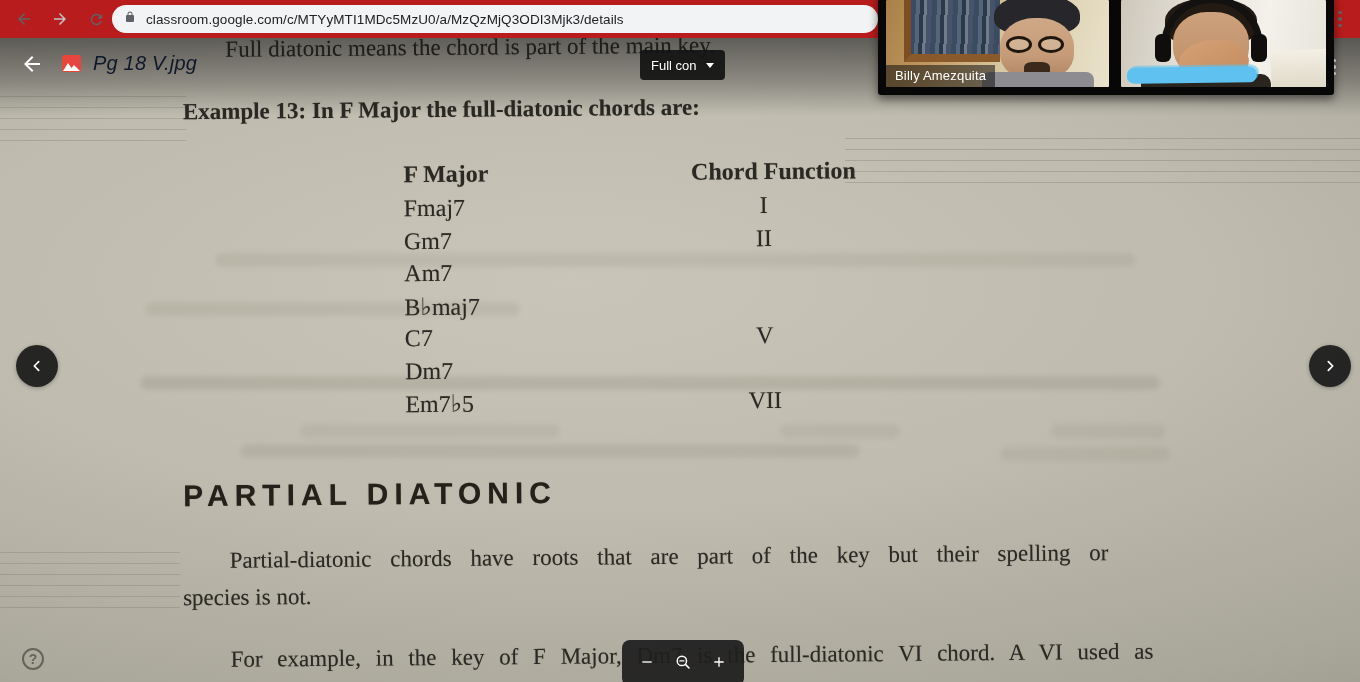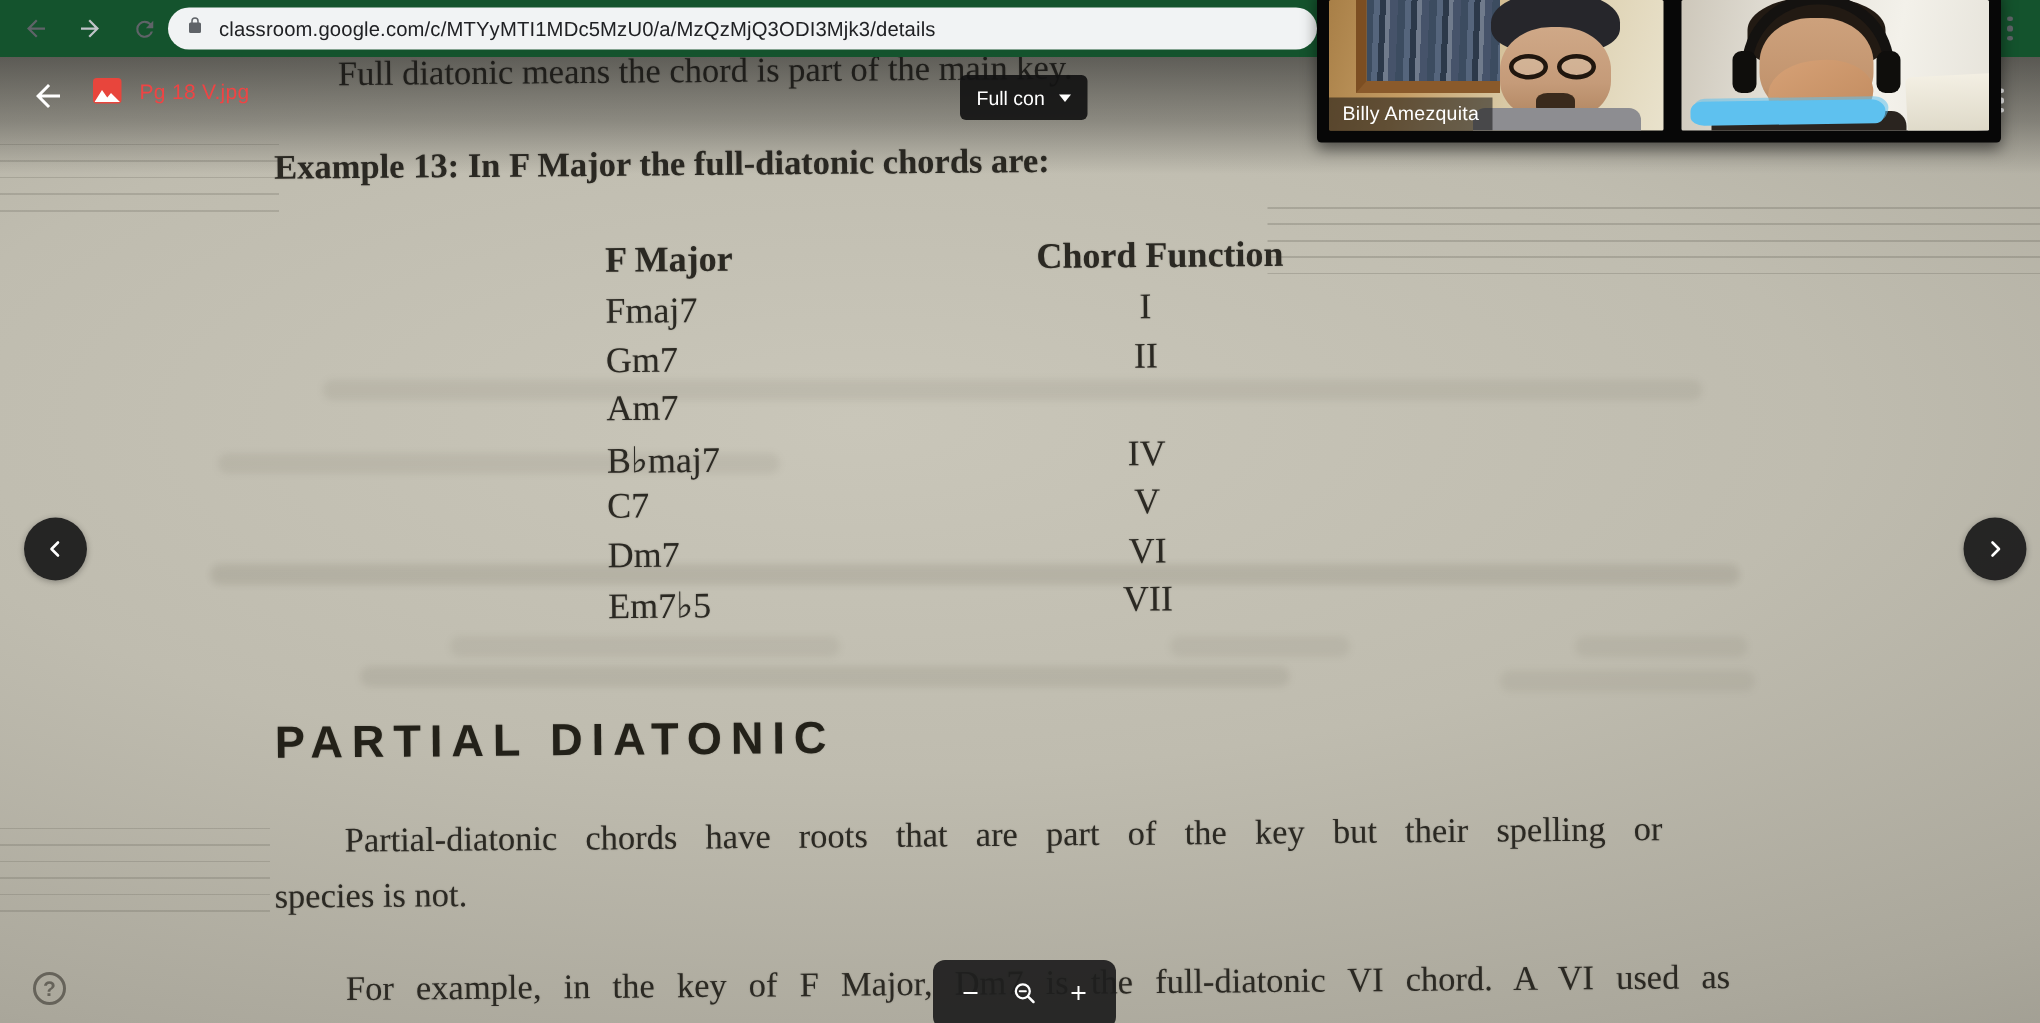--- a/index.html
+++ b/index.html
@@ -1,20 +1,20 @@
 <!DOCTYPE html>
 <html><head>
 <meta charset="utf-8">
 <style>
   * { margin:0; padding:0; box-sizing:border-box; }
   html,body { width:1360px; height:682px; overflow:hidden; background:#000; }
   .screen { position:relative; width:1360px; height:682px; font-family:"Liberation Sans",sans-serif; overflow:hidden; background:#fff; }
 
   
-  .toolbar { position:absolute; top:0; left:0; width:1360px; height:38px; background:#14532d; z-index:5; }
+  .toolbar { position:absolute; top:0; left:0; width:1360px; height:38px; background:#b91c1c; z-index:5; }
   .nav-ic { position:absolute; top:7px; width:24px; height:24px; display:flex; align-items:center; justify-content:center; border-radius:50%; cursor:pointer; }
   .nav-ic svg { display:block; }
   .omnibox { position:absolute; left:112px; top:5px; width:766px; height:28px; background:#f1f3f4; border-radius:14px; display:flex; align-items:center; padding:0 12px; }
   .omnibox .url { font-size:13.5px; color:#202124; margin-left:10px; letter-spacing:0.1px; white-space:nowrap; overflow:hidden; }
   .dots3 { display:flex; flex-direction:column; gap:3px; align-items:center; justify-content:center; }
   .dots3 i { width:3.5px; height:3.5px; border-radius:50%; background:#5f6368; }
   .browser-menu { position:absolute; right:8px; top:7px; width:24px; height:24px; display:flex; align-items:center; justify-content:center; cursor:pointer; }
 
   
   .viewer { position:absolute; top:38px; left:0; width:1360px; height:644px; overflow:hidden; z-index:1; }
@@ -41,21 +41,21 @@
   .para1 { left:228px; top:507px; font-size:23px; word-spacing:13px; }
   .para2 { left:181px; top:544px; font-size:23px; }
   .footerline { left:228px; top:606px; font-size:23px; word-spacing:9px; }
 
   
   .hdr-grad { position:absolute; top:0; left:0; width:100%; height:78px; background:linear-gradient(180deg, rgba(18,18,18,0.55) 0%, rgba(18,18,18,0.3) 55%, rgba(18,18,18,0) 100%); z-index:2; }
   .v-back { position:absolute; left:18px; top:12px; width:28px; height:28px; z-index:3; display:flex; align-items:center; justify-content:center; cursor:pointer; }
   .file-chip { position:absolute; left:62px; top:14px; z-index:3; display:flex; align-items:center; gap:12px; }
   .img-icon { width:19px; height:17px; background:#e8453c; border-radius:2.5px; position:relative; overflow:hidden; }
   .img-icon svg { position:absolute; bottom:1px; left:1px; }
-  .file-name { color:#ef4444; font-size:14px; letter-spacing:0.2px; }
+  .file-name { color:#0f172a; font-size:20px; letter-spacing:0.2px;font-style:italic; }
   .openwith { position:absolute; left:640px; top:12px; height:30px; z-index:3; background:rgba(18,18,18,0.92); border-radius:4px; color:#fff; font-size:13px; font-weight:500; display:flex; align-items:center; padding:0 11px; gap:9px; cursor:pointer; }
   .caret-down { width:0; height:0; border-left:4.5px solid transparent; border-right:4.5px solid transparent; border-top:5px solid #fff; }
   .v-overflow { position:absolute; left:1332px; top:16px; z-index:3; width:14px; height:26px; display:flex; cursor:pointer; }
   .v-overflow .dots3 i { background:#f2f2f2; }
 
   
   .navcircle { position:absolute; width:42px; height:42px; border-radius:50%; background:rgba(28,28,28,0.95); z-index:3; display:flex; align-items:center; justify-content:center; cursor:pointer; box-shadow:0 1px 4px rgba(0,0,0,0.3); }
   .nav-left { left:16px; top:307px; }
   .nav-right { left:1309px; top:307px; }
   .zoombar { position:absolute; left:622px; top:602px; width:122px; height:46px; background:rgba(30,30,30,0.93); border-radius:8px; z-index:3; display:flex; align-items:flex-start; justify-content:space-between; padding:9px 12px 0; }
@@ -158,29 +158,27 @@
           </div>
         <div class="trow">
             <div class="c1">Gm7</div>
             <div class="c2">II</div>
           </div>
         <div class="trow">
             <div class="c1">Am7</div>
           </div>
         <div class="trow">
             <div class="c1">B♭maj7</div>
-            <div class="c2">IV</div>
           </div>
         <div class="trow">
             <div class="c1">C7</div>
             <div class="c2">V</div>
           </div>
         <div class="trow">
             <div class="c1">Dm7</div>
-            <div class="c2">VI</div>
           </div>
         <div class="trow">
             <div class="c1">Em7♭5</div>
             <div class="c2">VII</div>
           </div>
       </div>
 
       <div class="line sechead">PARTIAL DIATONIC</div>
       <div class="line para1">Partial-diatonic chords have roots that are part of the key but their spelling or</div>
       <div class="line para2">species is not.</div>

